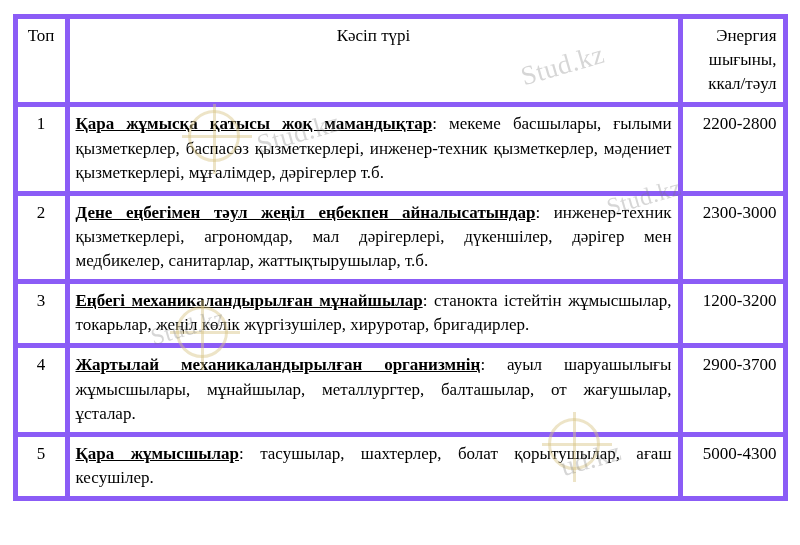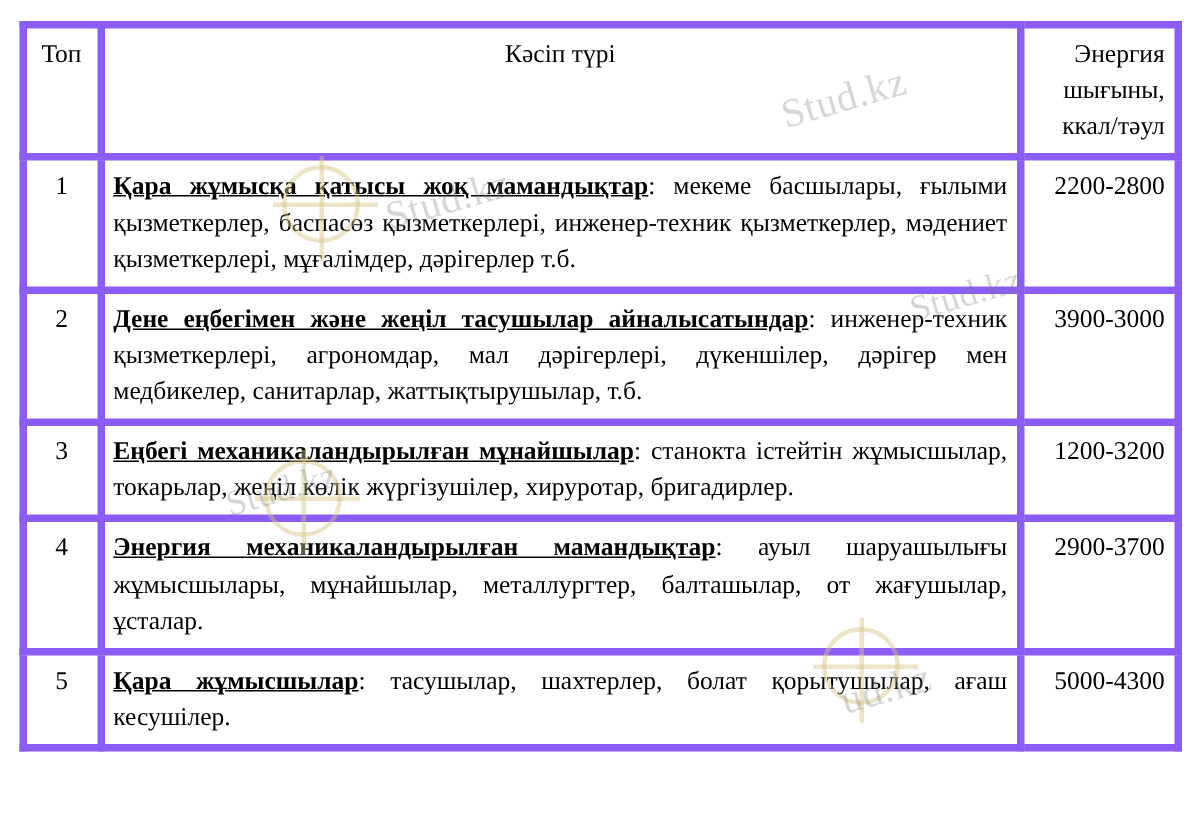--- a/index.html
+++ b/index.html
@@ -167,31 +167,31 @@
       </tr>
     </thead>
     <tbody>
       <tr>
         <td class="cell-group">1</td>
         <td class="cell-prof"><b>Қара жұмысқа қатысы жоқ мамандықтар</b><span>: мекеме басшылары, ғылыми қызметкерлер, баспасөз қызметкерлері, инженер-техник қызметкерлер, мәдениет қызметкерлері, мұғалімдер, дәрігерлер т.б.</span></td>
         <td class="cell-energy">2200-2800</td>
       </tr>
       <tr>
         <td class="cell-group">2</td>
-        <td class="cell-prof"><b>Дене еңбегімен және жеңіл тасушылар айналысатындар</b><span>: инженер-техник қызметкерлері, агрономдар, мал дәрігерлері, дүкеншілер, дәрігер мен медбикелер, санитарлар, жаттықтырушылар, т.б.</span></td>
-        <td class="cell-energy">3900-3000</td>
+        <td class="cell-prof"><b>Дене еңбегімен тәул жеңіл еңбекпен айналысатындар</b><span>: инженер-техник қызметкерлері, агрономдар, мал дәрігерлері, дүкеншілер, дәрігер мен медбикелер, санитарлар, жаттықтырушылар, т.б.</span></td>
+        <td class="cell-energy">2300-3000</td>
       </tr>
       <tr>
         <td class="cell-group">3</td>
         <td class="cell-prof"><b>Еңбегі механикаландырылған мұнайшылар</b><span>: станокта істейтін жұмысшылар, токарьлар, жеңіл көлік жүргізушілер, хируротар, бригадирлер.</span></td>
         <td class="cell-energy">1200-3200</td>
       </tr>
       <tr>
         <td class="cell-group">4</td>
-        <td class="cell-prof"><b>Энергия механикаландырылған мамандықтар</b><span>: ауыл шаруашылығы жұмысшылары, мұнайшылар, металлургтер, балташылар, от жағушылар, ұсталар.</span></td>
+        <td class="cell-prof"><b>Жартылай механикаландырылған организмнің</b><span>: ауыл шаруашылығы жұмысшылары, мұнайшылар, металлургтер, балташылар, от жағушылар, ұсталар.</span></td>
         <td class="cell-energy">2900-3700</td>
       </tr>
       <tr>
         <td class="cell-group">5</td>
         <td class="cell-prof"><b>Қара жұмысшылар</b><span>: тасушылар, шахтерлер, болат қорытушылар, ағаш кесушілер.</span></td>
         <td class="cell-energy">5000-4300</td>
       </tr>
     </tbody>
   </table>
 

